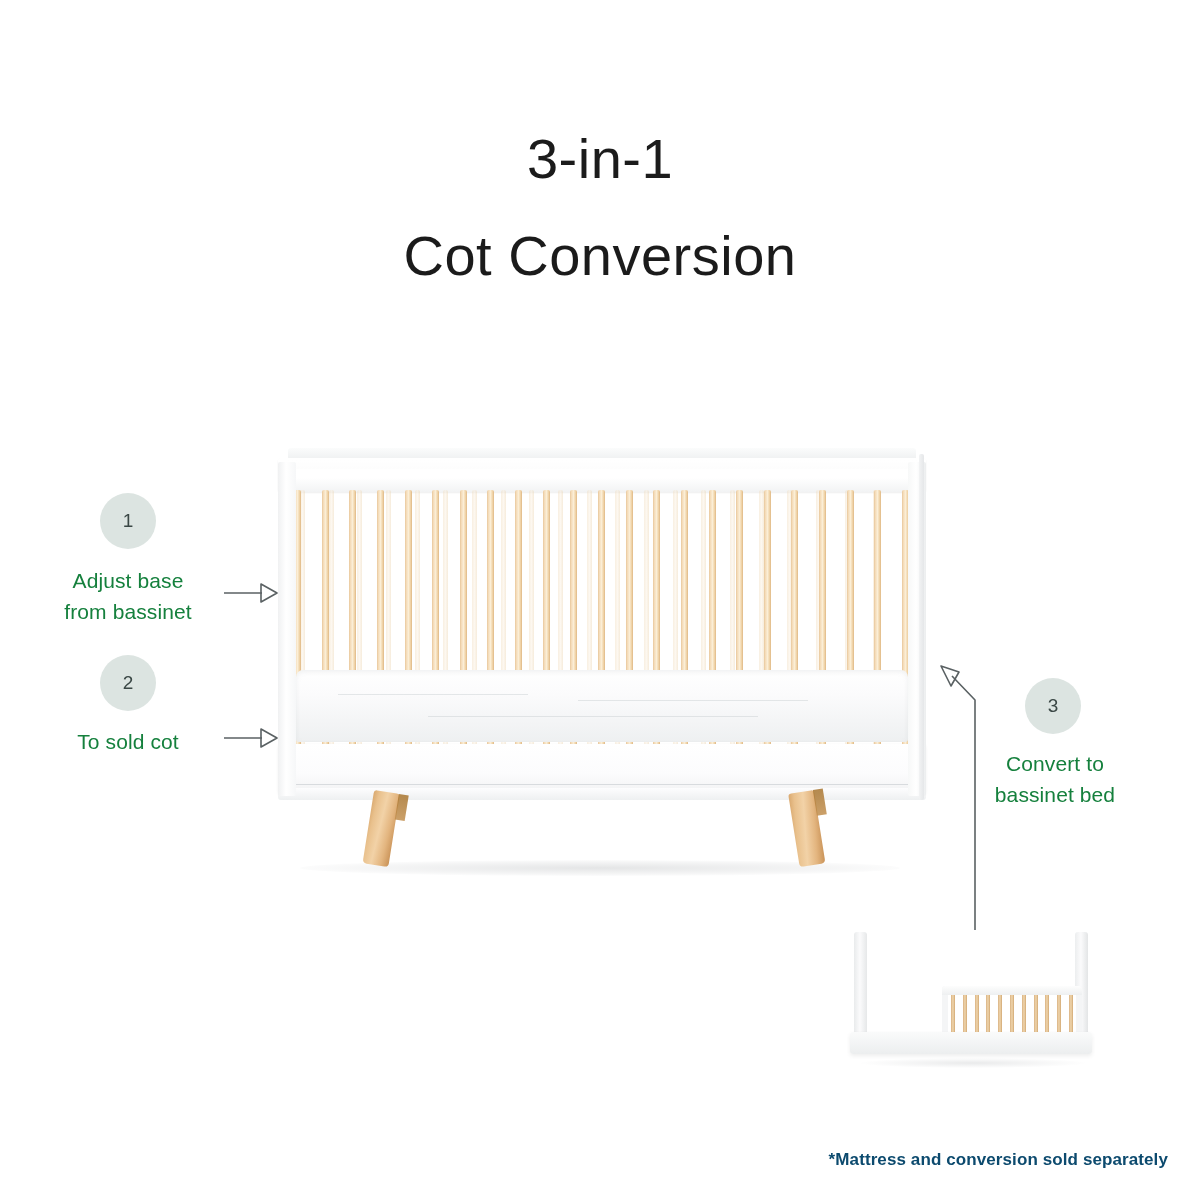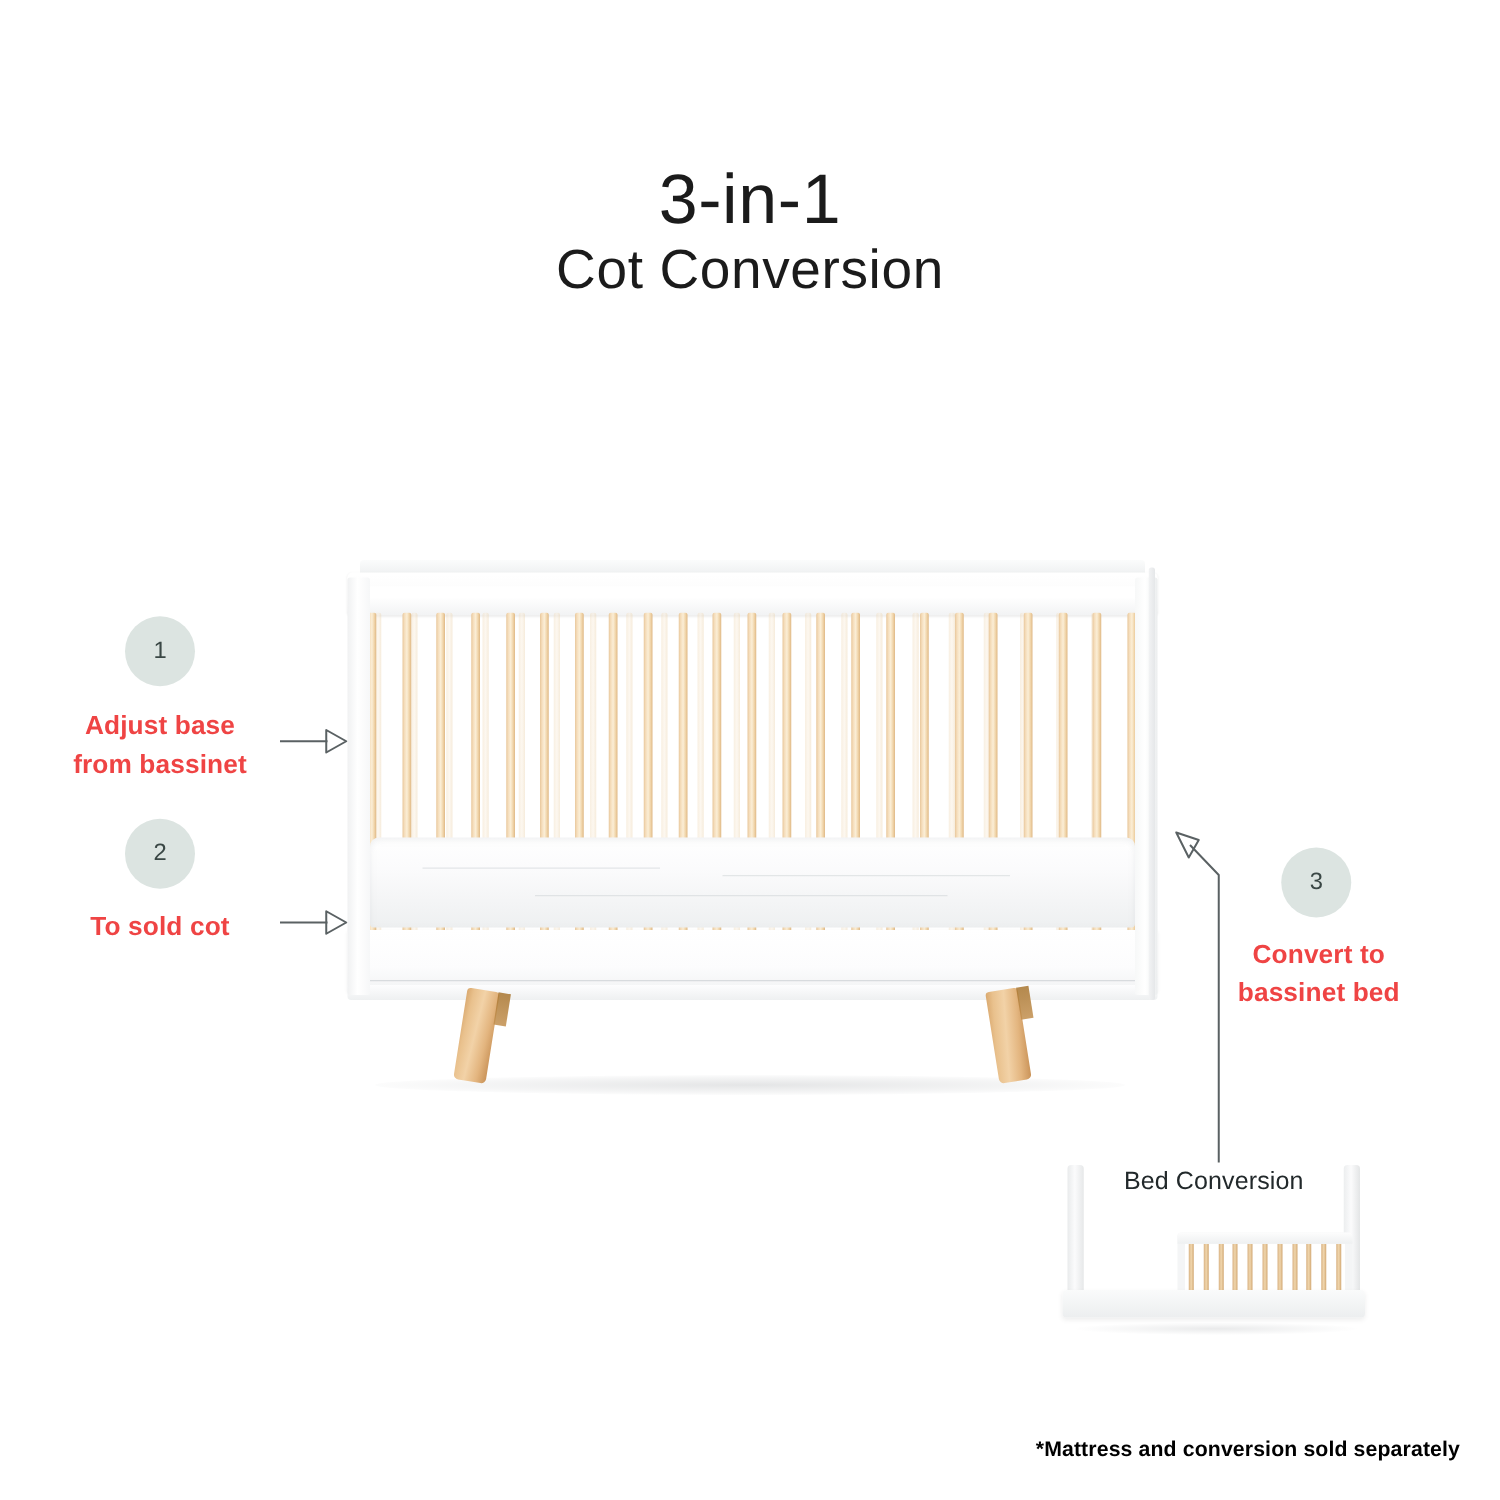--- a/index.html
+++ b/index.html
@@ -30,41 +30,41 @@
   }
   .title-line {
     font-family: "Liberation Sans", sans-serif;
     font-weight: 300;
     color: #1b1b1b;
     letter-spacing: 0.5px;
     line-height: 1.12;
     display: block;
   }
   #title-line-1 { font-size: 56px; }
-  #title-line-2 { font-size: 44px; }
+  #title-line-2 { font-size: 56px; margin-top: 34px; }
 
   
   .step-badge {
     position: absolute;
     width: 56px; height: 56px;
     border-radius: 50%;
     background: #dce4e1;
     display: flex;
     align-items: center;
     justify-content: center;
     font-size: 19px;
     font-weight: 400;
     color: #3a4745;
     font-family: "Liberation Sans", sans-serif;
   }
   .step-text {
     position: absolute;
     font-size: 21px;
-    font-weight: 700;
-    color: #ef4444;
+    font-weight: 400;
+    color: #15803d;
     line-height: 1.48;
     letter-spacing: 0.1px;
     text-align: center;
     font-family: "Liberation Sans", sans-serif;
     white-space: pre-line;
   }
 
   
   #badge-1 { left: 100px; top: 493px; }
   #text-1  { left: 20px;  top: 565px; width: 216px; }
@@ -320,21 +320,21 @@
     font-family: "Liberation Sans", sans-serif;
   }
 
   
   #footer-note {
     position: absolute;
     right: 32px;
     top: 1150px;
     font-size: 17px;
     font-weight: 600;
-    color: #000000;
+    color: #0c4a6e;
     letter-spacing: 0.1px;
     font-family: "Liberation Sans", sans-serif;
   }
 </style>
 </head>
 <body>
 
 <div id="stage">
 
   <div id="title-block">
@@ -433,21 +433,20 @@
         <div class="kit-slat" style="left: 62px;"></div>
         <div class="kit-slat" style="left: 73.8px;"></div>
         <div class="kit-slat" style="left: 85.6px;"></div>
         <div class="kit-slat" style="left: 97.4px;"></div>
         <div class="kit-slat" style="left: 109.2px;"></div>
         <div class="kit-slat" style="left: 121px;"></div>
       </div>
     <div id="kit-guard-top"></div>
     <div id="kit-bottom-rail"></div>
   </div>
-  <div id="kit-label">Bed Conversion</div>
 
   <div class="step-badge" id="badge-1">
     <span>1</span>
   </div>
   <div class="step-text" id="text-1">Adjust base
 from bassinet</div>
 
   <div class="step-badge" id="badge-2">
     <span>2</span>
   </div>

